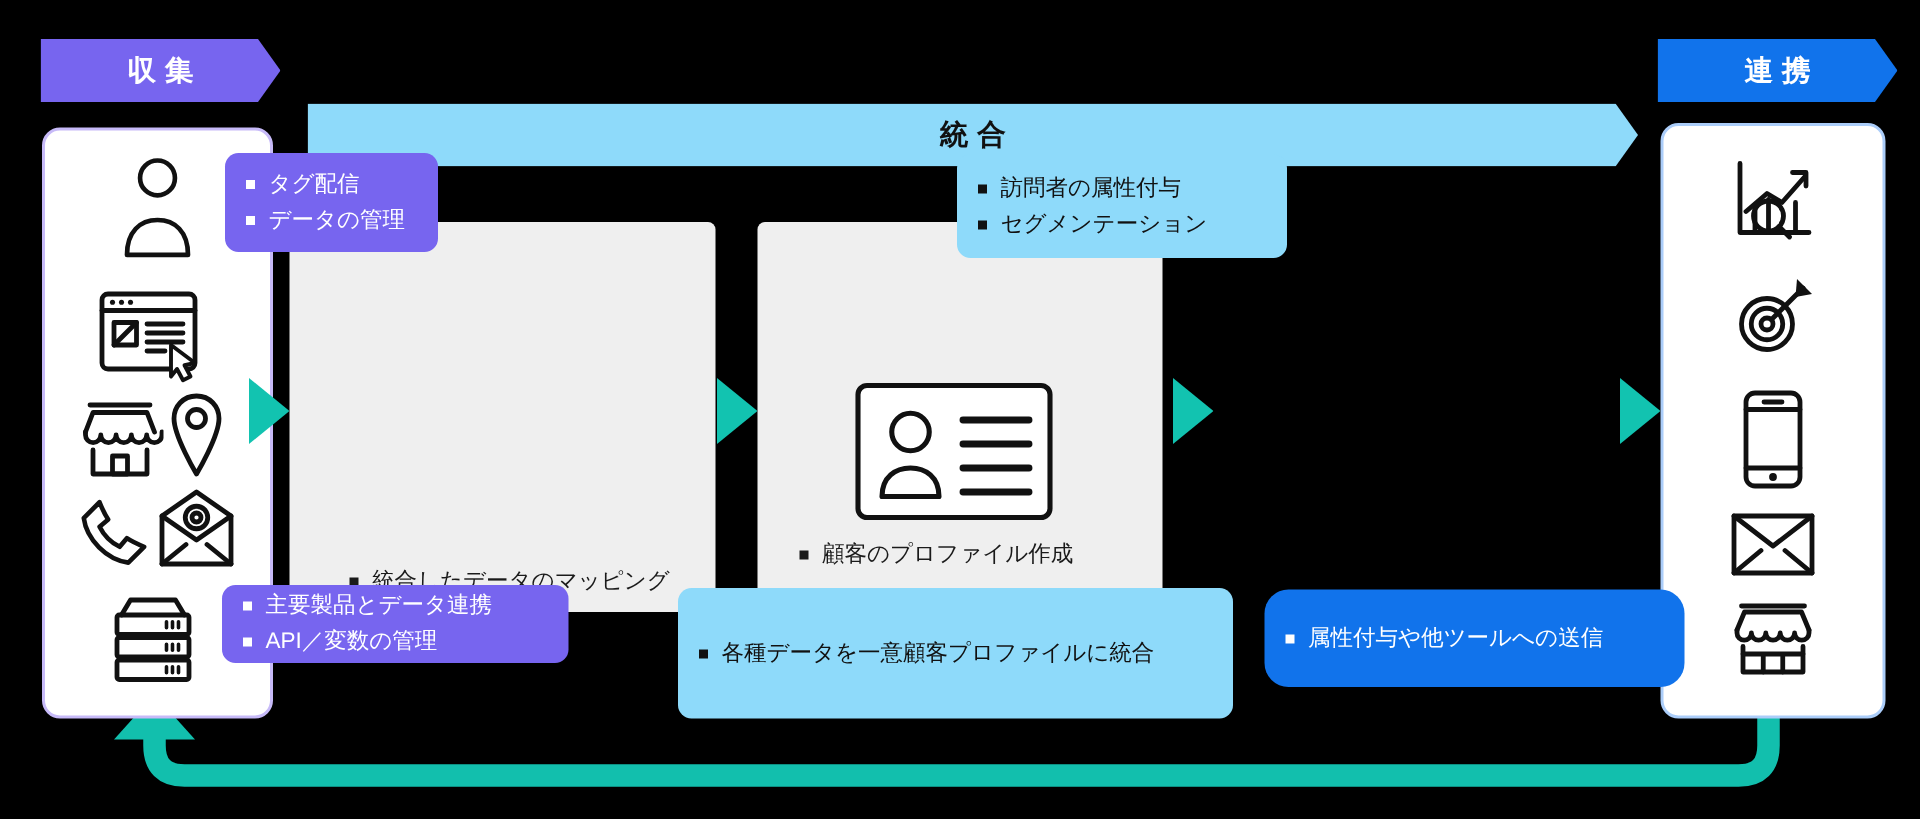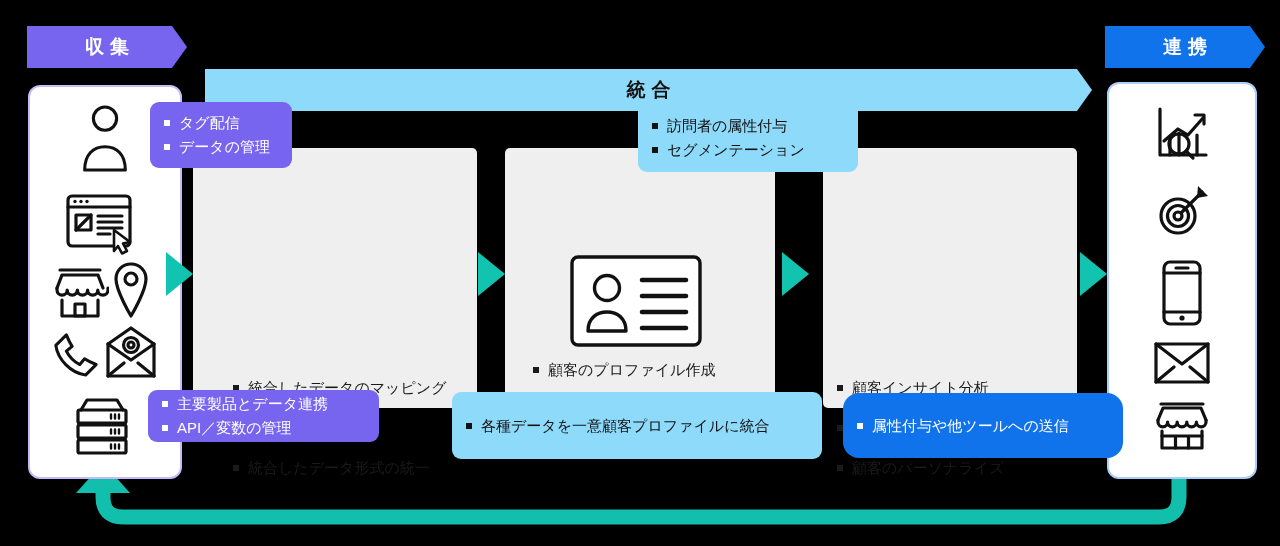--- a/index.html
+++ b/index.html
@@ -37,21 +37,21 @@
   
   .tag{position:absolute;border-radius:9px;display:flex;flex-direction:column;justify-content:center;
        padding:6px 14px;box-sizing:border-box;font-size:15px;font-weight:500;}
   .tag .bullet-line{font-weight:500;}
   .tag-purple{background:#7765ef;color:#ffffff;}
   .tag-sky{background:#8edafa;color:#111111;}
   .tag-blue{background:#1173eb;color:#ffffff;}
   #tag-tags{left:150px;top:102px;width:142px;height:66px;}
   #tag-products{left:148px;top:390px;width:231px;height:52px;}
   #tag-visitor{left:638px;top:103px;width:220px;height:69px;}
-  #tag-unify{left:452px;top:392px;width:370px;height:67px;}
+  #tag-unify{left:452px;top:392px;width:370px;height:87px;}
   #tag-send{left:843px;top:393px;width:280px;height:65px;border-radius:16px;}
 
   
   .tri{position:absolute;top:252px;width:27px;height:44px;background:#12c3b0;
        clip-path:polygon(0 0,100% 50%,0 100%);}
   #tri-1{left:166px;} #tri-2{left:478px;} #tri-3{left:782px;} #tri-4{left:1080px;}
 
   
   .icon{position:absolute;}
   .icon svg{display:block;width:100%;height:100%;}
@@ -152,24 +152,20 @@
   <div class="panel" id="panel-mapping">
     <div class="bullets">
       <div class="bullet-line">
           <span class="sq"></span>
           <span>統合したデータのマッピング</span>
         </div>
       <div class="bullet-line">
           <span class="sq"></span>
           <span>データの管理</span>
         </div>
-      <div class="bullet-line">
-          <span class="sq"></span>
-          <span>統合したデータ形式の統一</span>
-        </div>
     </div>
   </div>
 
   <div class="panel" id="panel-profile">
     <div class="bullets">
       <div class="bullet-line">
           <span class="sq"></span>
           <span>顧客のプロファイル作成</span>
         </div>
     </div>
@@ -178,36 +174,20 @@
         <rect x="2" y="2" width="128" height="88" rx="6" fill="#ffffff" stroke="#111111" stroke-width="3.4"></rect>
         <g fill="none" stroke="#111111" stroke-width="3.4" stroke-linecap="round" stroke-linejoin="round">
           <circle cx="37" cy="33" r="12.5"></circle>
           <path d="M18 76 c0-13 9-19 19-19 s19 6 19 19 z"></path>
           <path d="M72 25 h44 M72 41 h44 M72 57 h44 M72 73 h44" stroke-width="4.6"></path>
         </g>
       </svg>
     </div>
   </div>
 
-  <div class="panel" id="panel-insight">
-    <div class="bullets">
-      <div class="bullet-line">
-          <span class="sq"></span>
-          <span>顧客インサイト分析</span>
-        </div>
-      <div class="bullet-line">
-          <span class="sq"></span>
-          <span>データのセグメント作成</span>
-        </div>
-      <div class="bullet-line">
-          <span class="sq"></span>
-          <span>顧客のパーソナライズ</span>
-        </div>
-    </div>
-  </div>
 
   <div class="side-box" id="deliver-box">
     <div class="icon" style="left:39px;top:13px;width:68px;height:68px;">
       <svg viewBox="0 0 68 68" class="li">
         <path d="M12 12 V58 H58"></path>
         <path d="M22 58 V42 M31 58 V36 M49 58 V38"></path>
         <path d="M16 44 L30 32 L40 38 L55 21"></path>
         <path d="M47 18 L56 18 V27"></path>
         <circle cx="31" cy="47" r="10"></circle>
         <path d="M38 54 L45 61"></path>

